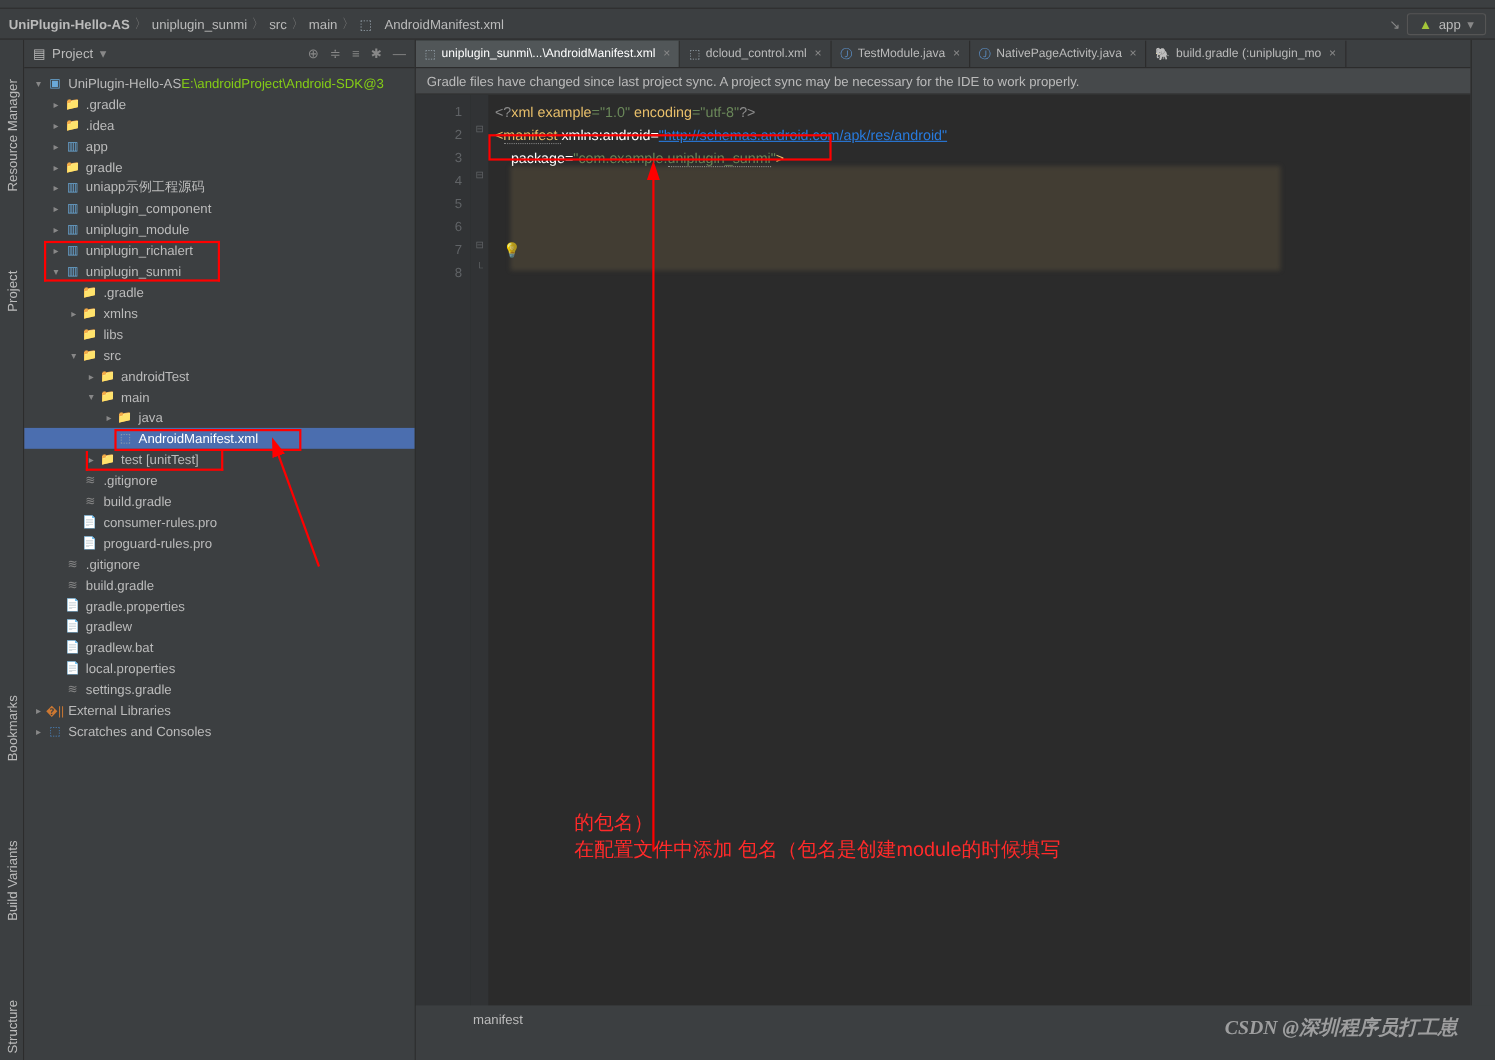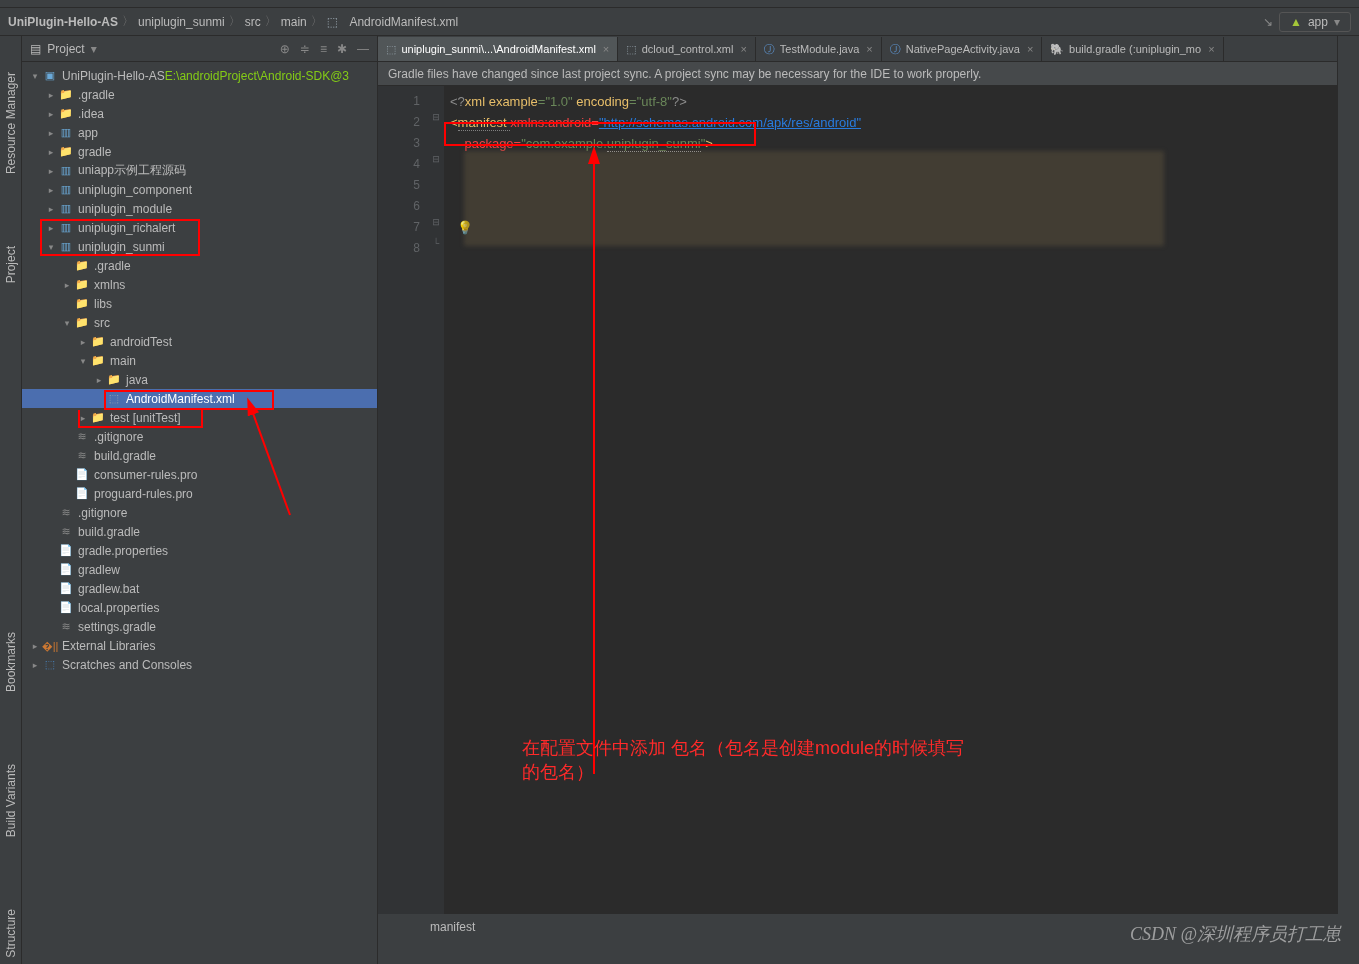--- a/index.html
+++ b/index.html
@@ -35,30 +35,30 @@
 .tab { height:24px; padding:0 8px; display:flex; align-items:center; gap:5px; color:#bbb; font-size:11px; border-right:1px solid #2b2b2b; cursor:pointer; }
 .tab.active { background:#515658; color:#fff; }
 .tab .close { color:#888; margin-left:2px; }
 .sync-banner { height:24px; background:#46494b; color:#bbb; display:flex; align-items:center; padding:0 10px; font-size:12px; border-bottom:1px solid #2b2b2b; }
 .editor-body { flex:1; display:flex; position:relative; }
 .gutter { width:50px; background:#313335; color:#606366; text-align:right; padding:5px 8px 0 0; font-family:Consolas,monospace; font-size:12px; line-height:21px; }
 .code { flex:1; font-family:Consolas,monospace; font-size:13px; line-height:21px; padding:5px 0 0 6px; color:#a9b7c6; position:relative; }
 .code-line { white-space:pre; height:21px; }
 .fold-gutter { width:16px; background:#313335; padding-top:5px; }
 .fold-mark { height:21px; color:#606366; text-align:center; font-size:9px; }
-.tag { color:#e8bf6a; } .attr { color:#ef4444; } .str { color:#6a8759; }
+.tag { color:#e8bf6a; } .attr { color:#ffffff; } .str { color:#6a8759; }
 .pi { color:#8c8c8c; } .url { color:#287bde; text-decoration:underline; }
 .underline-warn { border-bottom:1px dotted #808080; }
 .highlight-box { position:absolute; border:2px solid #ff0000; pointer-events:none; }
 .annotation-text { position:absolute; color:#ff2a2a; font-size:18px; line-height:24px; pointer-events:none; }
 .blur-block { position:absolute; background:rgba(90,80,60,0.5); filter:blur(2px); pointer-events:none; }
 .bulb { color:#ffc66d; }
 .right-tools { width:22px; background:#3c3f41; border-left:1px solid #2b2b2b; }
 .status-bar-lower { position:absolute; bottom:0; left:378px; right:0; height:50px; background:#3c3f41; padding:4px 10px; font-size:12px; color:#bbb; }
-.watermark { position:absolute; bottom:18px; right:18px; font-size:18px; font-style:italic; color:rgba(200,200,200,0.7); font-family:"SimSun",serif; }
+.watermark { position:absolute; bottom:18px; right:34px; font-size:18px; font-style:italic; color:rgba(200,200,200,0.7); font-family:"SimSun",serif;font-weight:bold; }
 svg.arrow-svg { position:absolute; pointer-events:none; }
 .dim { color:#84cc16; }
 </style>
 </head>
 <body>
 
 <div class="top-menu"></div>
 
 <div class="breadcrumb-bar">
   <span class="crumb">
@@ -402,22 +402,22 @@
         <svg class="arrow-svg" style="left:120px; top:58px; width:60px; height:640px;">
           <defs>
               <marker id="ah1" markerWidth="10" markerHeight="10" refX="5" refY="3" orient="auto">
                 <path d="M0,0 L0,6 L9,3 z" fill="#ff0000"></path>
               </marker>
             </defs>
           <line x1="30" y1="630" x2="30" y2="10" stroke="#ff0000" stroke-width="2" marker-end="url(#ah1)"></line>
         </svg>
 
         <div class="annotation-text" style="left:78px; top:650px; width:560px;">
+          <div>的包名）</div>
           <div>在配置文件中添加 包名（包名是创建module的时候填写</div>
-          <div>的包名）</div>
         </div>
       </div>
     </div>
   </div>
 
   <div class="right-tools"></div>
 </div>
 
 <div class="highlight-box" style="left:40px; top:234px; width:160px; height:22px; border-top:none;"></div>
 <div class="highlight-box" style="left:40px; top:219px; width:160px; height:16px; border-bottom:none;"></div>

